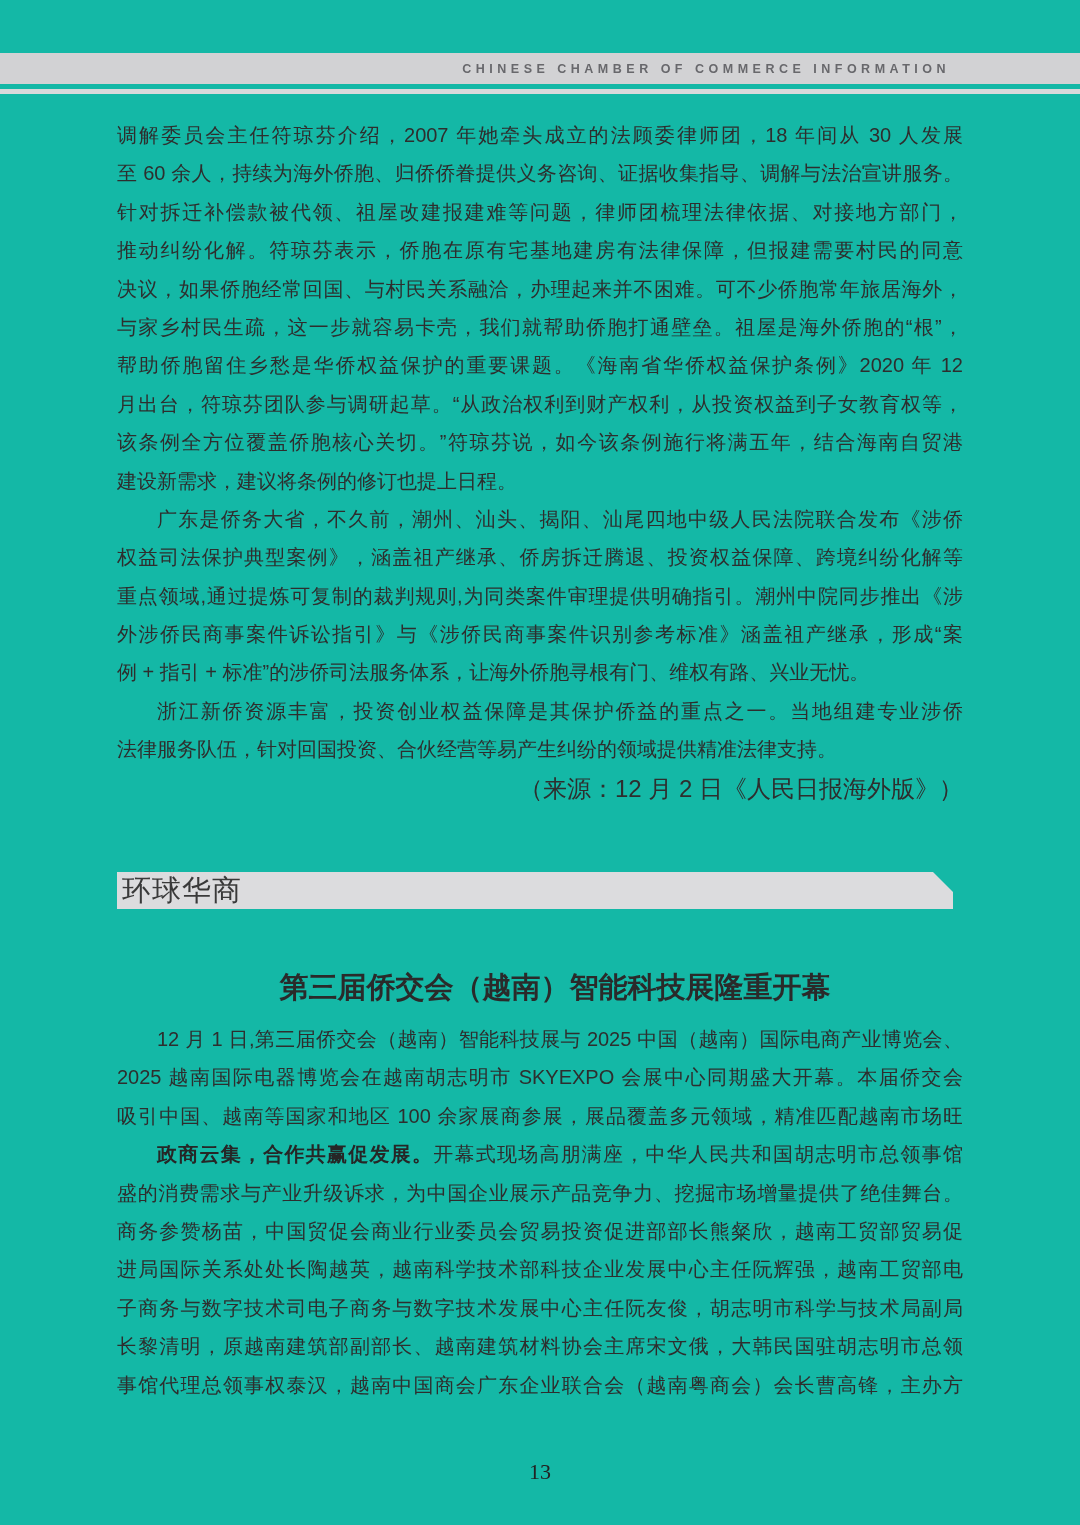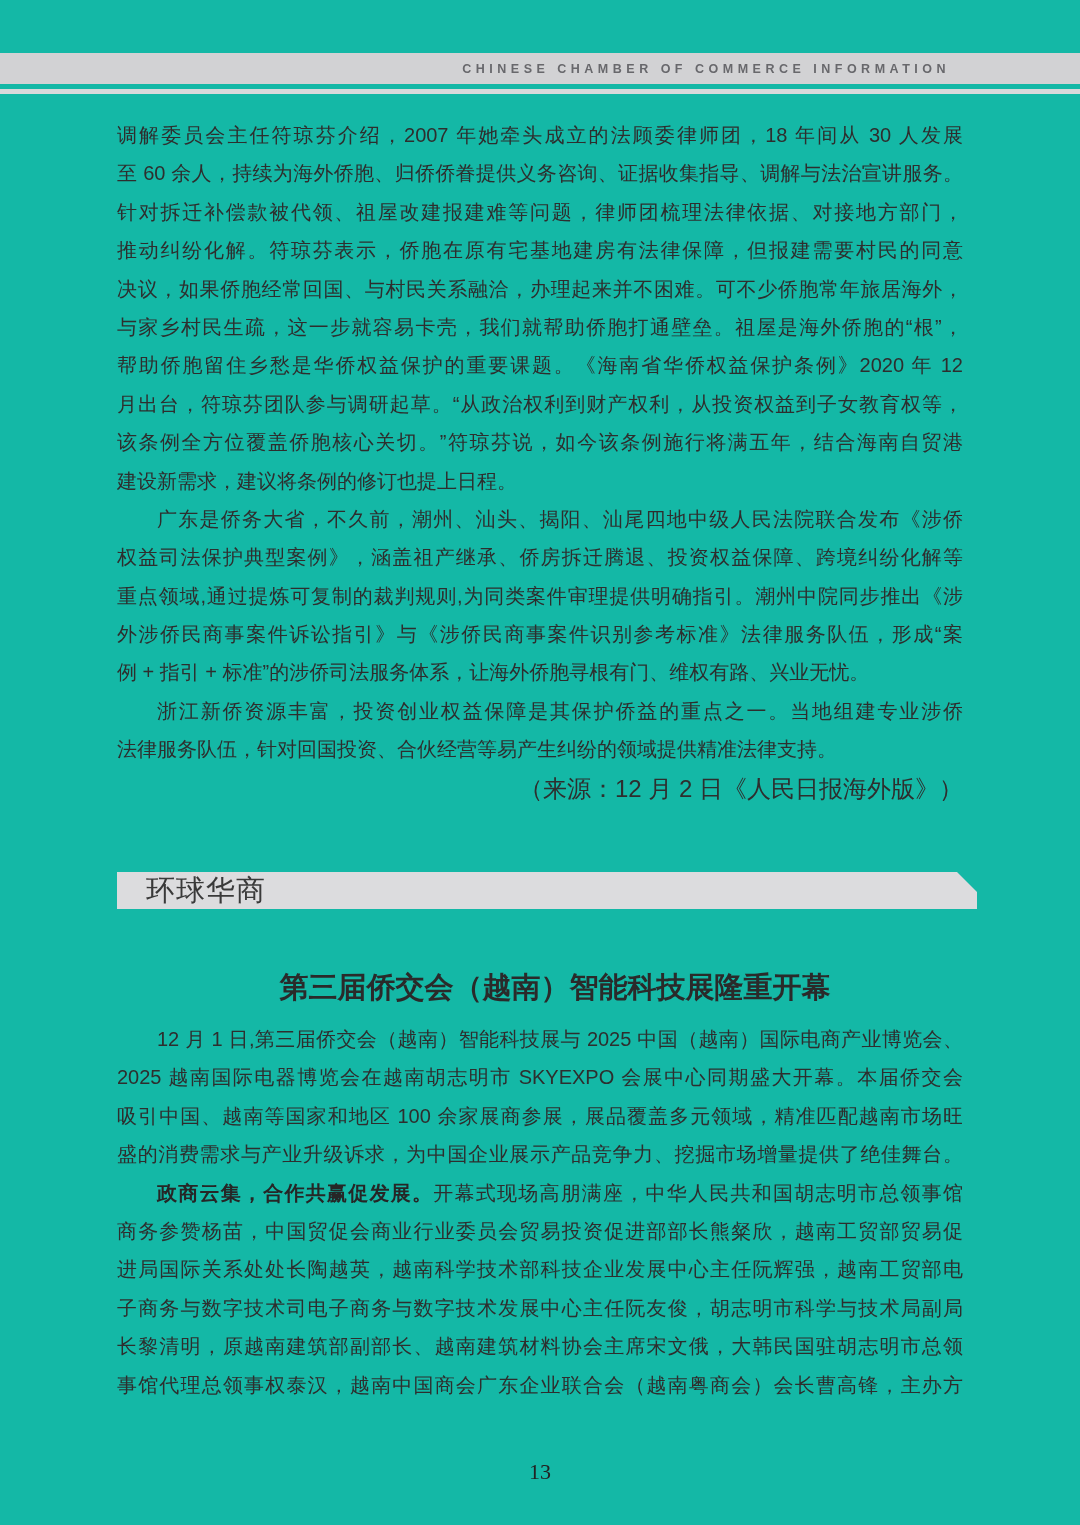--- a/index.html
+++ b/index.html
@@ -81,21 +81,20 @@
   .section-banner {
     position: absolute;
     top: 872px;
     left: 117px;
     width: 836px;
     height: 37px;
     background: #dcdcde;
     clip-path: polygon(0 0, calc(100% - 20px) 0, 100% 20px, 100% 100%, 0 100%);
     display: flex;
     align-items: center;
-    padding-left: 24px;
   }
   .section-banner span {
     font-family: "Liberation Serif", serif;
     font-size: 29px;
     color: #3a3a3a;
     padding-left: 5px;
     letter-spacing: 1px;
   }
 
   
@@ -143,40 +142,40 @@
       <div class="line">推动纠纷化解。符琼芬表示，侨胞在原有宅基地建房有法律保障，但报建需要村民的同意</div>
       <div class="line">决议，如果侨胞经常回国、与村民关系融洽，办理起来并不困难。可不少侨胞常年旅居海外，</div>
       <div class="line">与家乡村民生疏，这一步就容易卡壳，我们就帮助侨胞打通壁垒。祖屋是海外侨胞的“根”，</div>
       <div class="line">帮助侨胞留住乡愁是华侨权益保护的重要课题。《海南省华侨权益保护条例》2020 年 12</div>
       <div class="line">月出台，符琼芬团队参与调研起草。“从政治权利到财产权利，从投资权益到子女教育权等，</div>
       <div class="line">该条例全方位覆盖侨胞核心关切。”符琼芬说，如今该条例施行将满五年，结合海南自贸港</div>
       <div class="line line-end">建设新需求，建议将条例的修订也提上日程。</div>
       <div class="line indent">广东是侨务大省，不久前，潮州、汕头、揭阳、汕尾四地中级人民法院联合发布《涉侨</div>
       <div class="line">权益司法保护典型案例》，涵盖祖产继承、侨房拆迁腾退、投资权益保障、跨境纠纷化解等</div>
       <div class="line">重点领域,通过提炼可复制的裁判规则,为同类案件审理提供明确指引。潮州中院同步推出《涉</div>
-      <div class="line">外涉侨民商事案件诉讼指引》与《涉侨民商事案件识别参考标准》法律服务队伍，形成“案</div>
+      <div class="line">外涉侨民商事案件诉讼指引》与《涉侨民商事案件识别参考标准》涵盖祖产继承，形成“案</div>
       <div class="line line-end">例 + 指引 + 标准”的涉侨司法服务体系，让海外侨胞寻根有门、维权有路、兴业无忧。</div>
       <div class="line indent">浙江新侨资源丰富，投资创业权益保障是其保护侨益的重点之一。当地组建专业涉侨</div>
       <div class="line line-end">法律服务队伍，针对回国投资、合伙经营等易产生纠纷的领域提供精准法律支持。</div>
     </div>
 
   <div class="source-line">（来源：12 月 2 日《人民日报海外版》）</div>
 
   <div class="section-banner">
     <span>环球华商</span>
   </div>
 
   <h1 class="article-title">第三届侨交会（越南）智能科技展隆重开幕</h1>
 
   <div class="text-col text-col-2">
       <div class="line indent">12 月 1 日,第三届侨交会（越南）智能科技展与 2025 中国（越南）国际电商产业博览会、</div>
       <div class="line">2025 越南国际电器博览会在越南胡志明市 SKYEXPO 会展中心同期盛大开幕。本届侨交会</div>
       <div class="line">吸引中国、越南等国家和地区 100 余家展商参展，展品覆盖多元领域，精准匹配越南市场旺</div>
+      <div class="line indent"><b>政商云集，合作共赢促发展。</b>开幕式现场高朋满座，中华人民共和国胡志明市总领事馆</div>
       <div class="line">盛的消费需求与产业升级诉求，为中国企业展示产品竞争力、挖掘市场增量提供了绝佳舞台。</div>
-      <div class="line indent"><b>政商云集，合作共赢促发展。</b>开幕式现场高朋满座，中华人民共和国胡志明市总领事馆</div>
       <div class="line">商务参赞杨苗，中国贸促会商业行业委员会贸易投资促进部部长熊粲欣，越南工贸部贸易促</div>
       <div class="line">进局国际关系处处长陶越英，越南科学技术部科技企业发展中心主任阮辉强，越南工贸部电</div>
       <div class="line">子商务与数字技术司电子商务与数字技术发展中心主任阮友俊，胡志明市科学与技术局副局</div>
       <div class="line">长黎清明，原越南建筑部副部长、越南建筑材料协会主席宋文俄，大韩民国驻胡志明市总领</div>
       <div class="line">事馆代理总领事权泰汉，越南中国商会广东企业联合会（越南粤商会）会长曹高锋，主办方</div>
     </div>
 
   <div class="page-number">13</div>
 
 </div>

